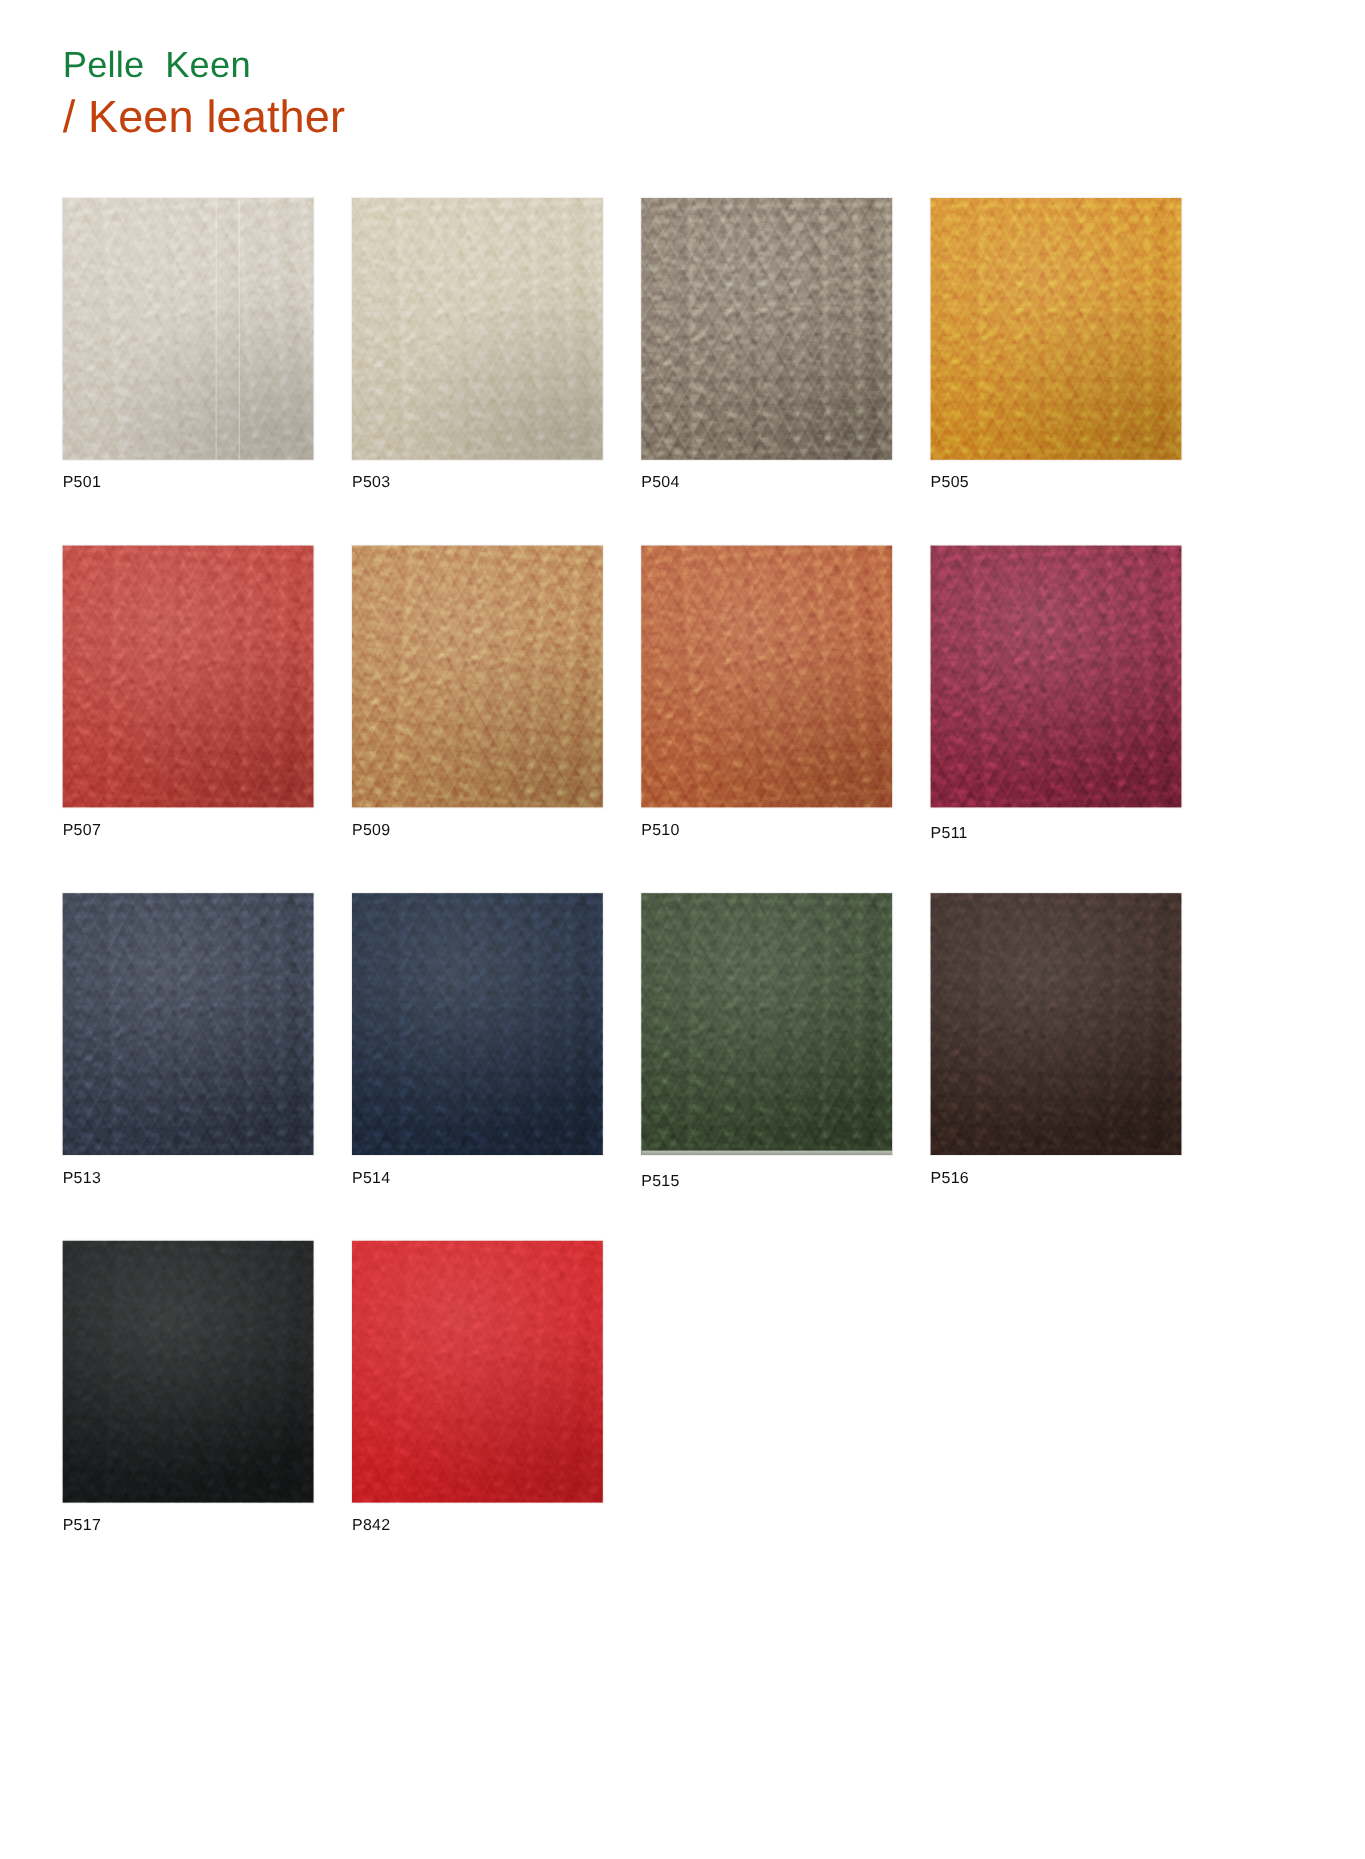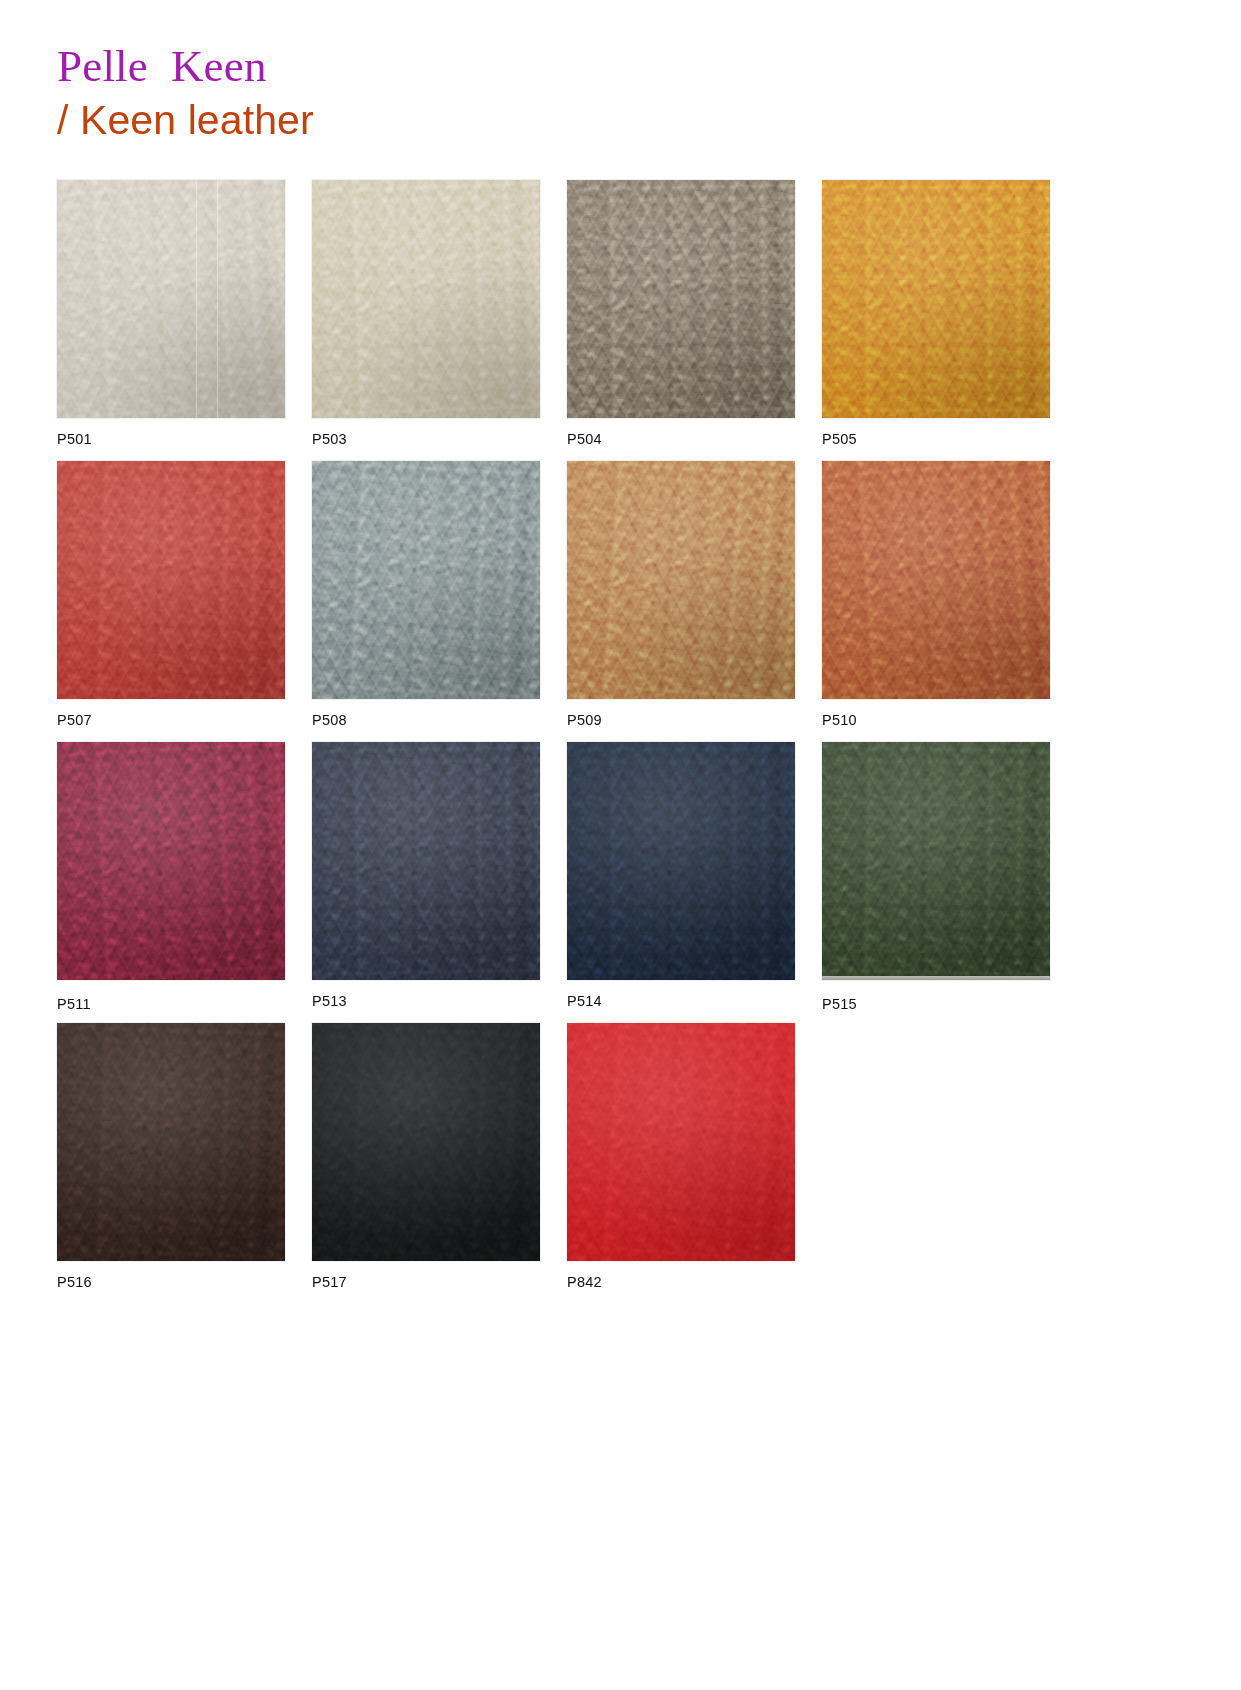--- a/index.html
+++ b/index.html
@@ -21,47 +21,47 @@
     overflow: hidden;
   }
 
   
   .header {
     position: absolute;
     left: 57px;
     top: 40px;
   }
   .title-main {
-    font-size: 45px;
+    font-size: 33px;
     font-weight: 400;
     line-height: 1.16;
-    color: #a21caf;
+    color: #15803d;
     letter-spacing: 0.2px;
     white-space: pre;
-    font-family: Liberation Serif, serif;
   }
   .title-sub {
     font-size: 41px;
     font-weight: 300;
     line-height: 1.18;
     color: #c2410c;
     letter-spacing: 0.1px;
     margin-top: 4px;
   }
 
   
   .grid {
     position: absolute;
     left: 57px;
     top: 180px;
     width: 1048px;
     display: grid;
     grid-template-columns: repeat(4, 228px);
     column-gap: 27px;
     row-gap: 0px;
+    gap: 35px;
   }
 
   .cell {
     width: 228px;
     height: 281px;
     position: relative;
   }
 
   .swatch {
     position: relative;
@@ -215,28 +215,20 @@
       </div>
       <div class="cell">
         <div class="swatch" style="background-color: rgb(192, 65, 58);">
           <div class="grain" style="transform: rotate(2deg) scale(1.12);"></div>
           <div class="grain2" style="transform: translate(1px, 6px);"></div>
           <div class="sheen"></div>
         </div>
         <div class="label">P507</div>
       </div>
       <div class="cell">
-        <div class="swatch" style="background-color: rgb(141, 154, 155);">
-          <div class="grain" style="transform: rotate(3deg) scale(1.12);"></div>
-          <div class="grain2" style="transform: translate(3px, 4px);"></div>
-          <div class="sheen"></div>
-        </div>
-        <div class="label">P508</div>
-      </div>
-      <div class="cell">
         <div class="swatch" style="background-color: rgb(191, 138, 85);">
           <div class="grain" style="transform: rotate(4deg) scale(1.12);"></div>
           <div class="grain2" style="transform: translate(5px, 2px);"></div>
           <div class="sheen"></div>
         </div>
         <div class="label">P509</div>
       </div>
       <div class="cell">
         <div class="swatch" style="background-color: rgb(187, 98, 57);">
           <div class="grain" style="transform: rotate(-4deg) scale(1.12);"></div>

